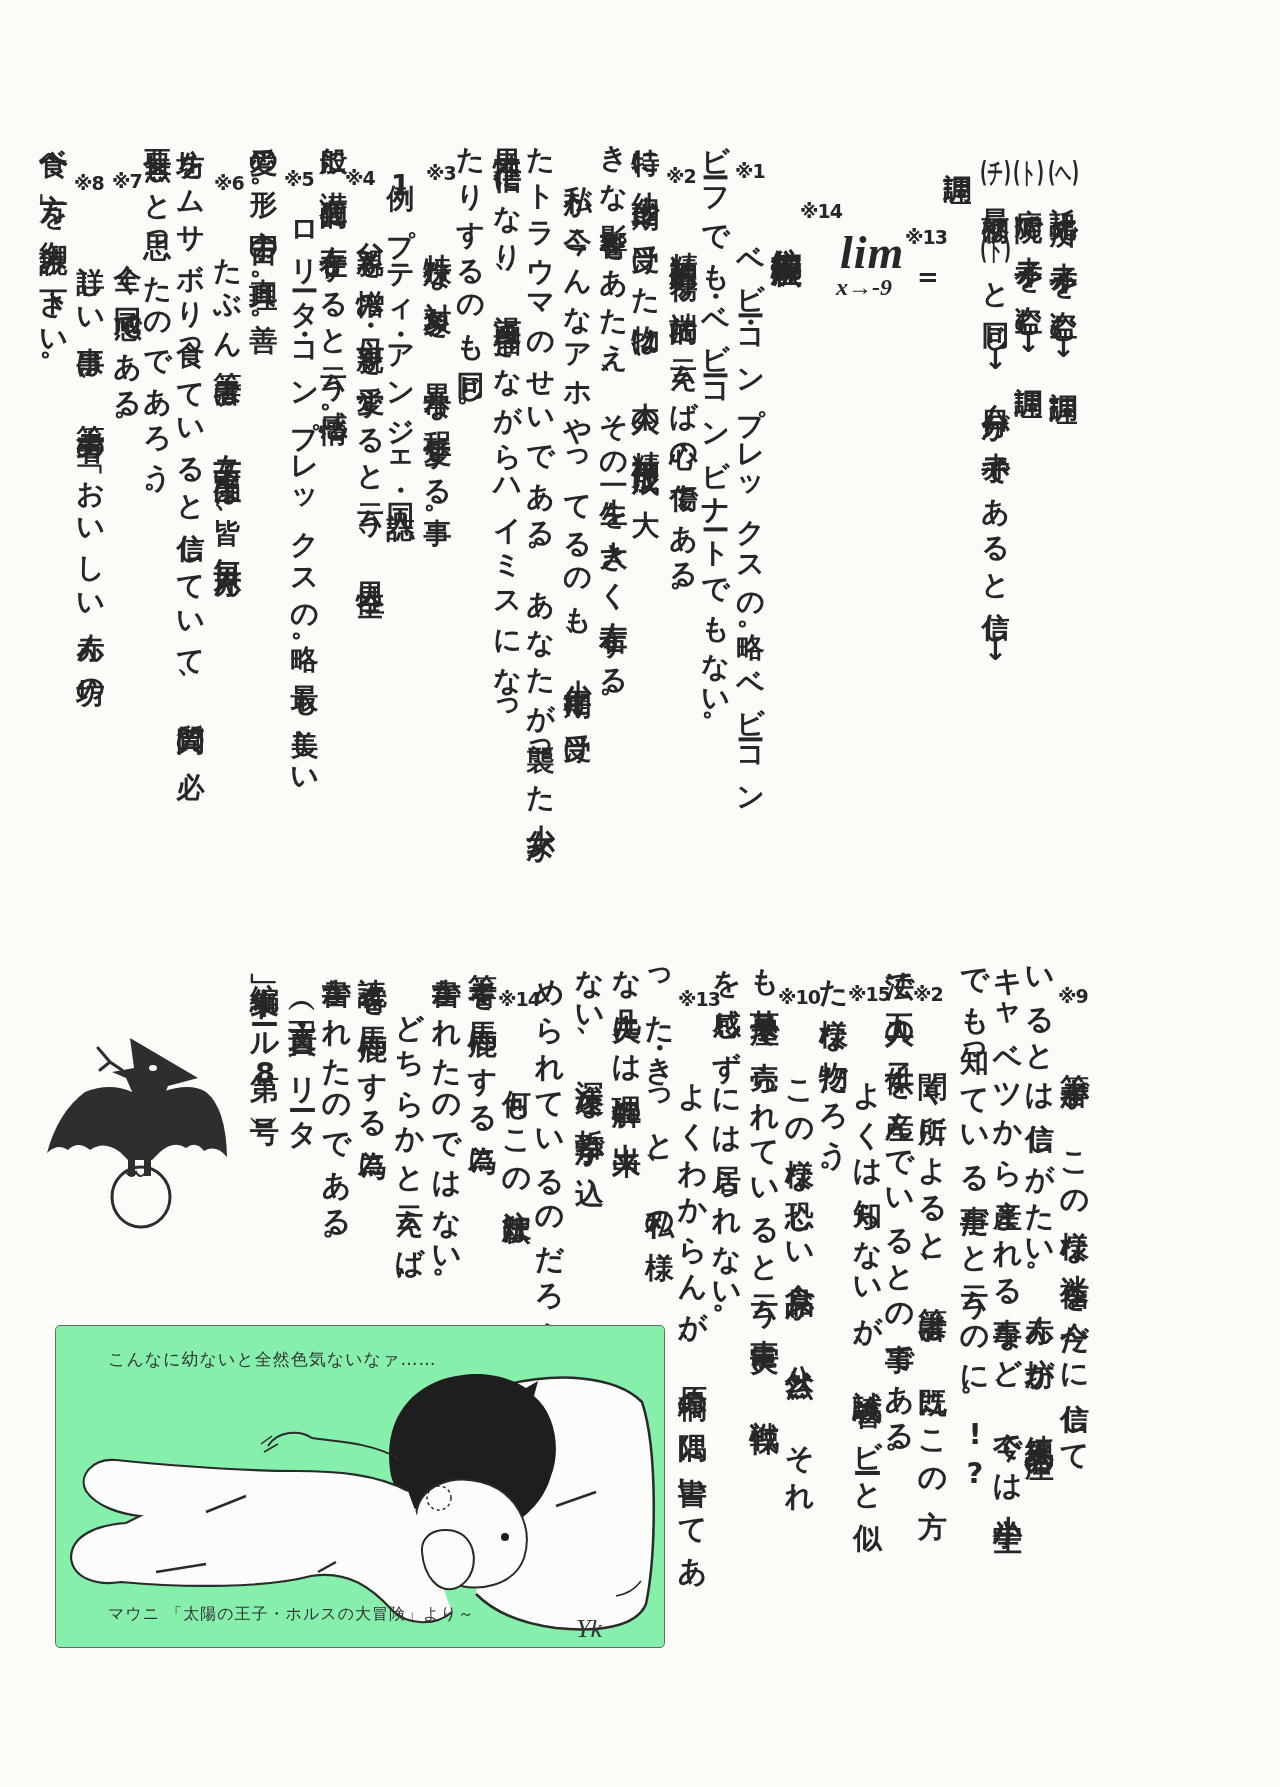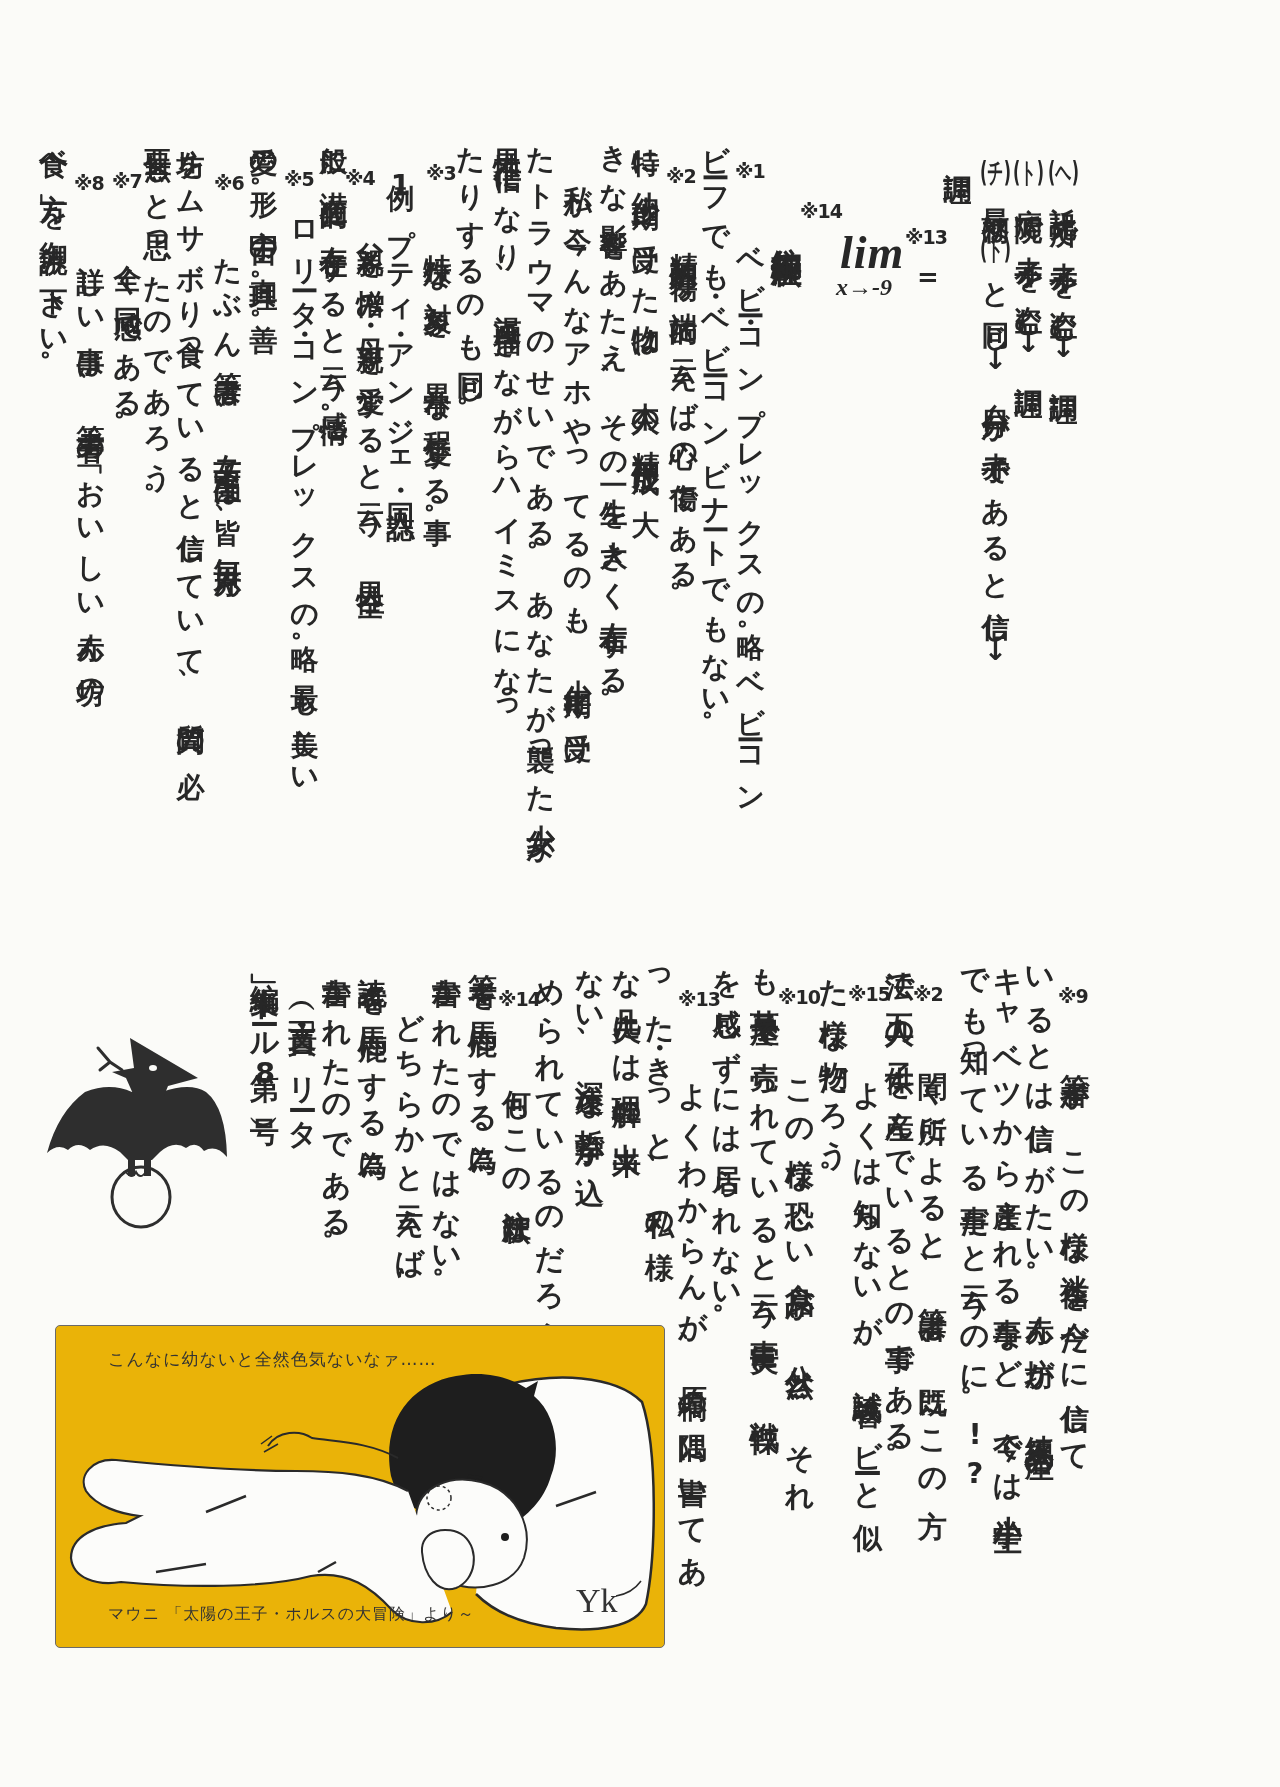--- a/index.html
+++ b/index.html
@@ -26,34 +26,34 @@
   }
   .lim-sub {
     position:absolute; left:836px; top:274px; font-family:"Liberation Serif", serif;
     font-style:italic; font-size:24px; font-weight:bold; white-space:nowrap;
   }
   .eq {
     position:absolute; left:917px; top:262px; font-size:26px; font-weight:bold;
   }
   .illus-box {
     position:absolute; left:55px; top:1325px; width:608px; height:321px;
-    border:1.5px solid #6a6a6a; border-radius:5px; background:#eab308;
+    border:1.5px solid #6a6a6a; border-radius:5px; background:#86efac;
   }
   .illus-box svg { position:absolute; left:0; top:0; }
   .cap-top {
     position:absolute; left:52px; top:22px; font-size:17px; color:#333;
     white-space:nowrap; letter-spacing:1px;
   }
   .cap-bottom {
     position:absolute; left:52px; top:278px; font-size:16px; color:#333;
     white-space:nowrap; letter-spacing:1px;
   }
   .sig {
-    position:absolute; left:520px; top:256px; font-family:"Liberation Serif", serif;
-    font-size:34px; color:#333;
+    position:absolute; left:520px; top:288px; font-family:"Liberation Serif", serif;
+    font-style:italic; font-size:26px; color:#333;
   }
   .logo { position:absolute; left:40px; top:1030px; }
 </style>
 </head>
 <body>
 
 <div class="col" style="left:1045px;top:158px">
   <span class="combine">(ヘ)</span><span>託児所で赤子を盗む↓調理</span>
 </div>
 <div class="col" style="left:1010px;top:158px">

